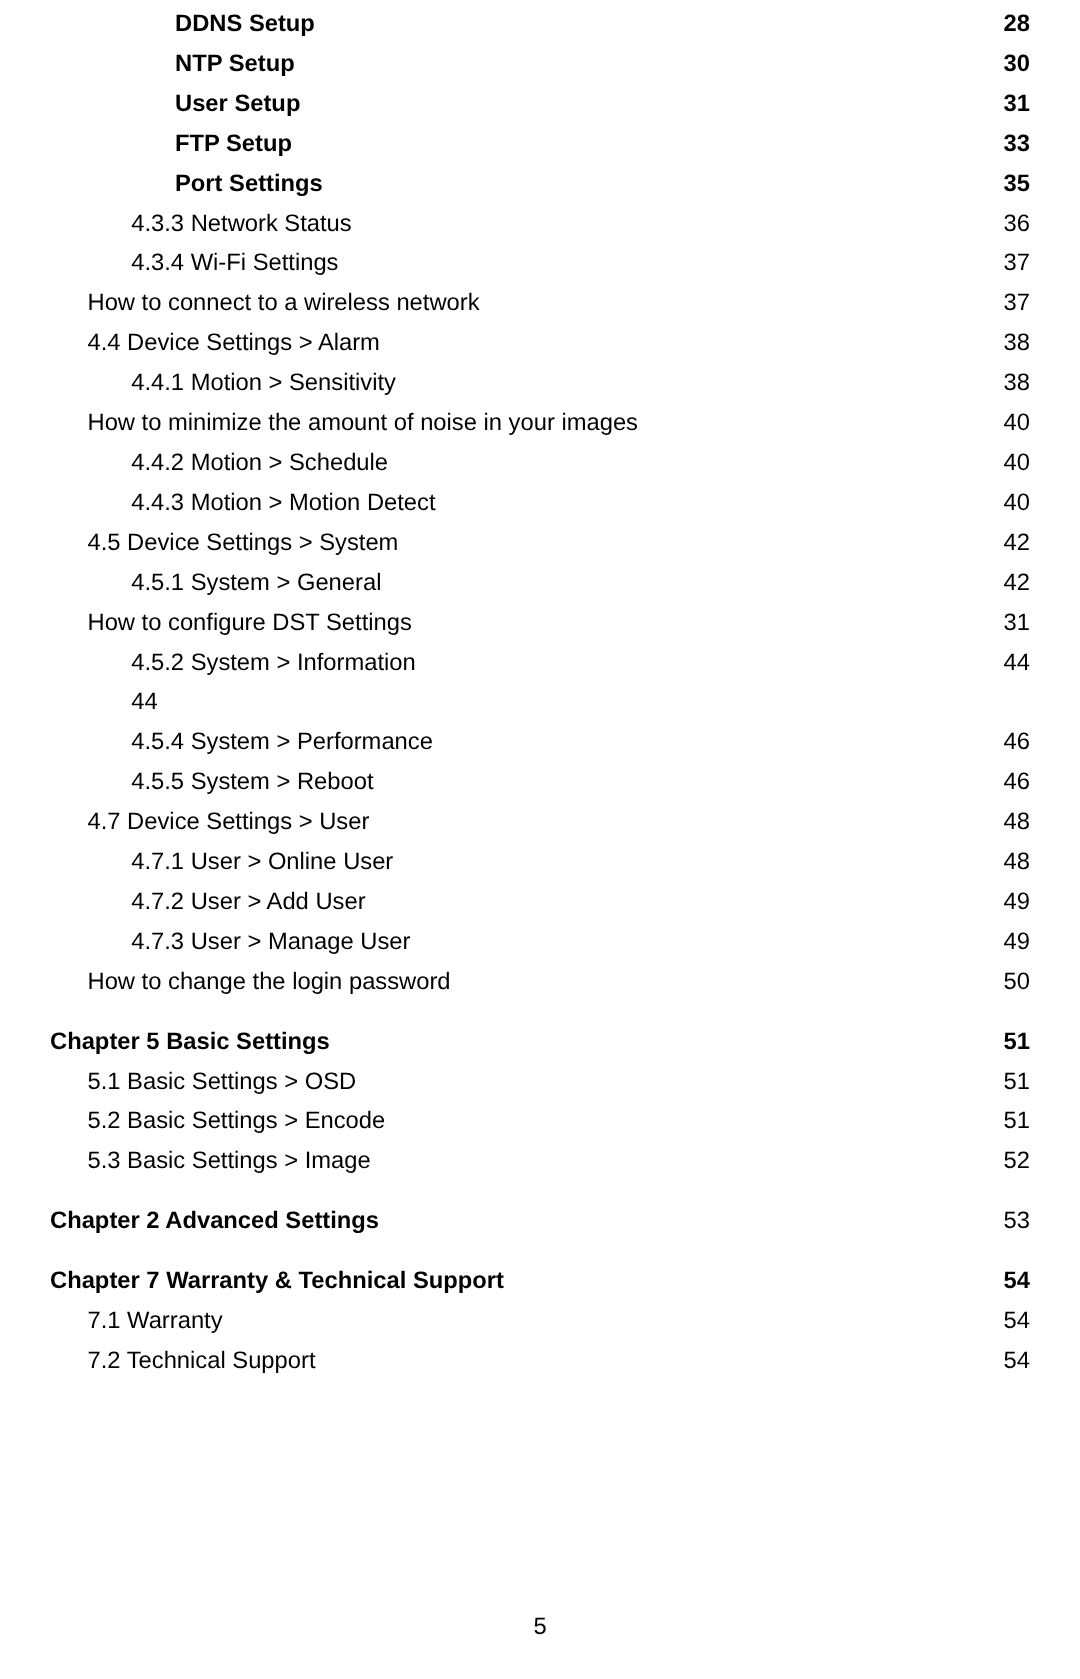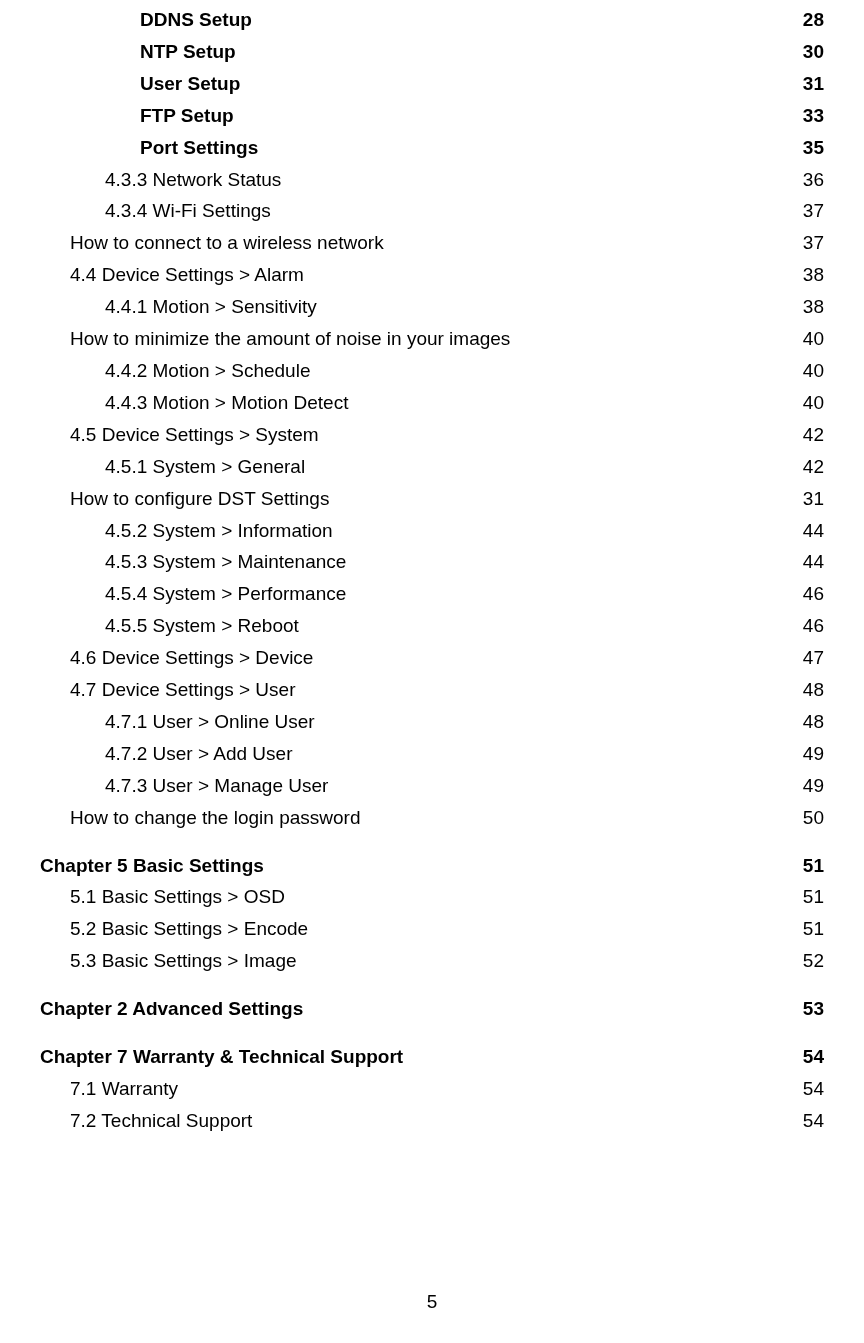--- a/index.html
+++ b/index.html
@@ -115,34 +115,29 @@
     </div>
     <div class="toc-row indent-1">
       <span class="toc-label">How to configure DST Settings</span>
       <span class="toc-page">31</span>
     </div>
     <div class="toc-row indent-2">
       <span class="toc-label">4.5.2 System &gt; Information</span>
       <span class="toc-page">44</span>
     </div>
     <div class="toc-row indent-2">
-      <span class="toc-label">4.5.3 System &gt; Maintenance</span>
       <span class="toc-page">44</span>
     </div>
     <div class="toc-row indent-2">
       <span class="toc-label">4.5.4 System &gt; Performance</span>
       <span class="toc-page">46</span>
     </div>
     <div class="toc-row indent-2">
       <span class="toc-label">4.5.5 System &gt; Reboot</span>
       <span class="toc-page">46</span>
-    </div>
-    <div class="toc-row indent-1">
-      <span class="toc-label">4.6 Device Settings &gt; Device</span>
-      <span class="toc-page">47</span>
     </div>
     <div class="toc-row indent-1">
       <span class="toc-label">4.7 Device Settings &gt; User</span>
       <span class="toc-page">48</span>
     </div>
     <div class="toc-row indent-2">
       <span class="toc-label">4.7.1 User &gt; Online User</span>
       <span class="toc-page">48</span>
     </div>
     <div class="toc-row indent-2">
@@ -168,21 +163,21 @@
     <div class="toc-row indent-1">
       <span class="toc-label">5.2 Basic Settings &gt; Encode</span>
       <span class="toc-page">51</span>
     </div>
     <div class="toc-row indent-1">
       <span class="toc-label">5.3 Basic Settings &gt; Image</span>
       <span class="toc-page">52</span>
     </div>
     <div class="toc-row indent-0 chapter-gap">
       <span class="toc-label">Chapter 2 Advanced Settings</span>
-      <span class="toc-page" style="font-weight: bold; margin-left: 13px;">53</span>
+      <span class="toc-page" style="font-weight: normal; margin-left: 13px;">53</span>
     </div>
     <div class="toc-row indent-0 chapter-gap">
       <span class="toc-label">Chapter 7 Warranty &amp; Technical Support</span>
       <span class="toc-page" style="font-weight: bold;">54</span>
     </div>
     <div class="toc-row indent-1">
       <span class="toc-label">7.1 Warranty</span>
       <span class="toc-page">54</span>
     </div>
     <div class="toc-row indent-1">

